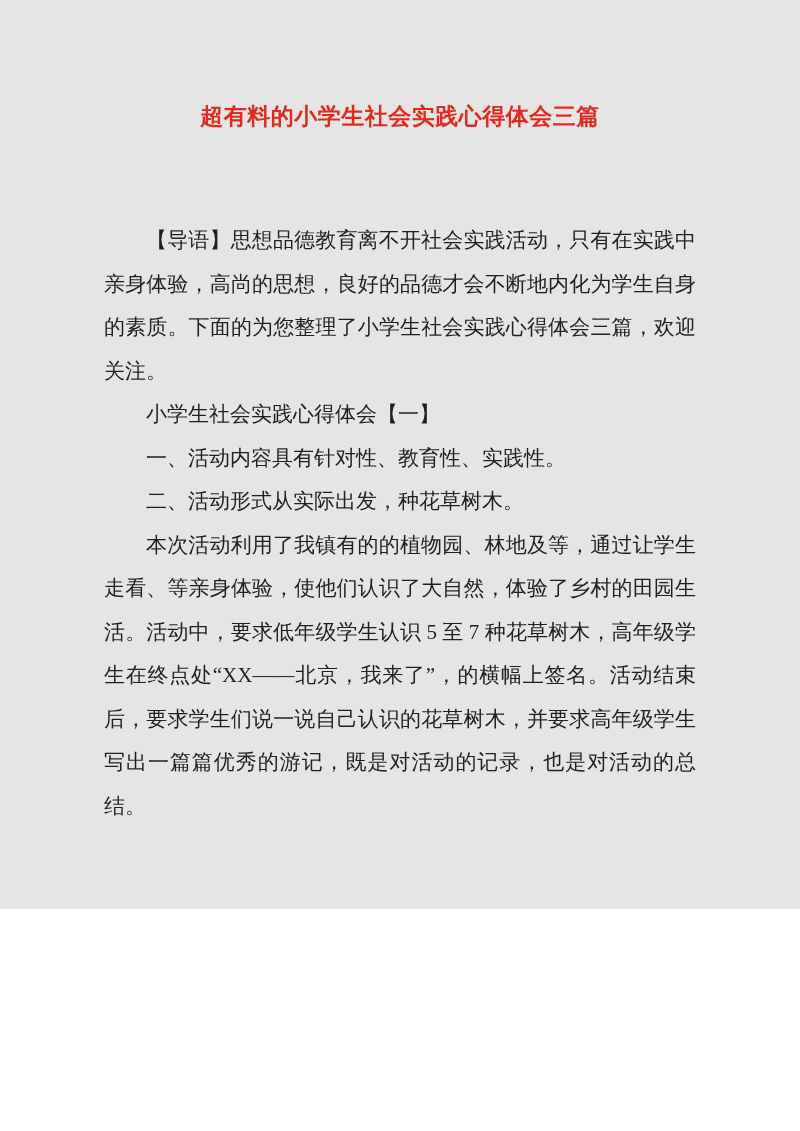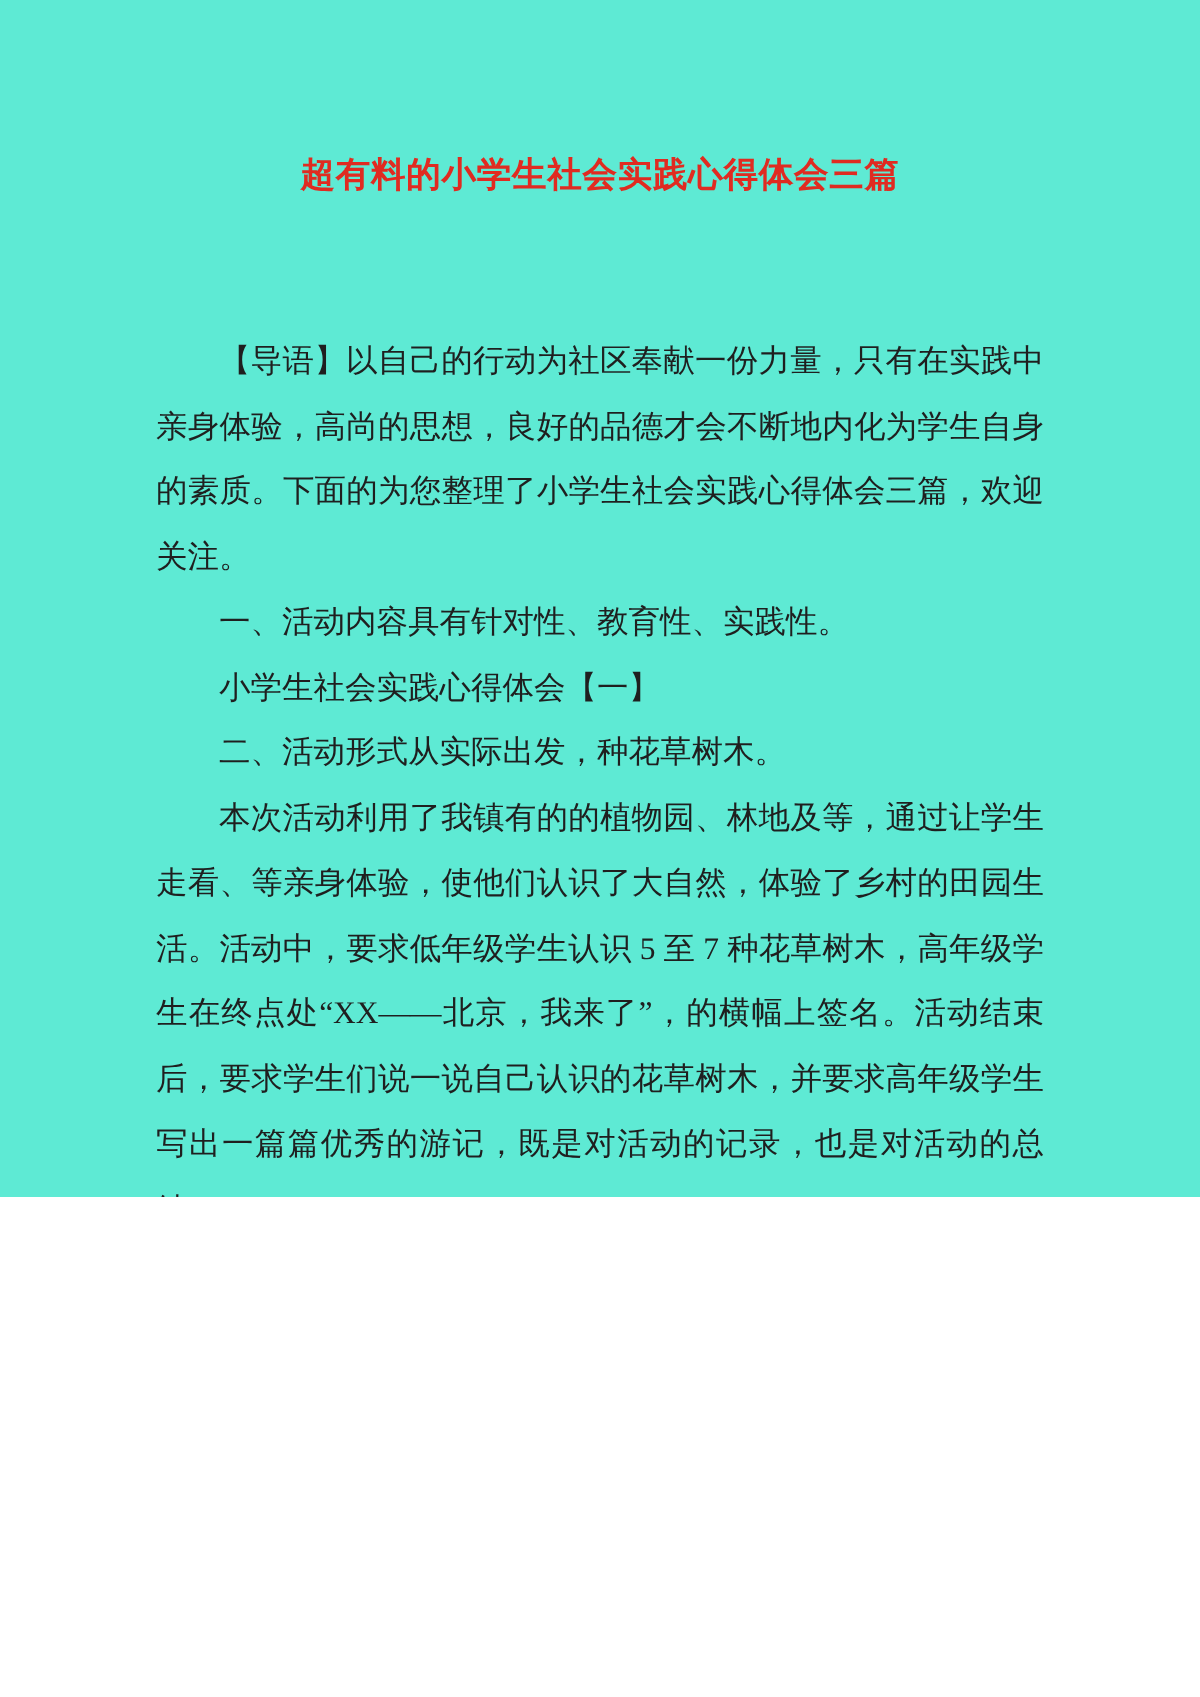--- a/index.html
+++ b/index.html
@@ -3,22 +3,22 @@
 <meta charset="utf-8">
 <style>
   html, body {
     margin: 0;
     padding: 0;
     background: #ffffff;
   }
   .doc-page {
     position: relative;
     width: 800px;
-    height: 798px;
-    background: #5eead4;
+    height: 909px;
+    background: #e5e5e5;
     overflow: hidden;
     font-family: "Liberation Serif", "DejaVu Serif", serif;
   }
   .doc-title {
     position: absolute;
     top: 101px;
     left: 0;
     right: 0;
     margin: 0;
     text-align: center;
@@ -45,19 +45,19 @@
     word-break: break-all;
   }
 </style>
 </head>
 <body>
 
 <div class="doc-page">
   <h1 class="doc-title">超有料的小学生社会实践心得体会三篇</h1>
 
   <div class="doc-body">
-    <p>【导语】以自己的行动为社区奉献一份力量，只有在实践中亲身体验，高尚的思想，良好的品德才会不断地内化为学生自身的素质。下面的为您整理了小学生社会实践心得体会三篇，欢迎关注。</p>
+    <p>【导语】思想品德教育离不开社会实践活动，只有在实践中亲身体验，高尚的思想，良好的品德才会不断地内化为学生自身的素质。下面的为您整理了小学生社会实践心得体会三篇，欢迎关注。</p>
+    <p>小学生社会实践心得体会【一】</p>
     <p>一、活动内容具有针对性、教育性、实践性。</p>
-    <p>小学生社会实践心得体会【一】</p>
     <p>二、活动形式从实际出发，种花草树木。</p>
     <p>本次活动利用了我镇有的的植物园、林地及等，通过让学生走看、等亲身体验，使他们认识了大自然，体验了乡村的田园生活。活动中，要求低年级学生认识 5 至 7 种花草树木，高年级学生在终点处“XX——北京，我来了”，的横幅上签名。活动结束后，要求学生们说一说自己认识的花草树木，并要求高年级学生写出一篇篇优秀的游记，既是对活动的记录，也是对活动的总结。</p>
   </div>
 </div>
 
 </body></html>

